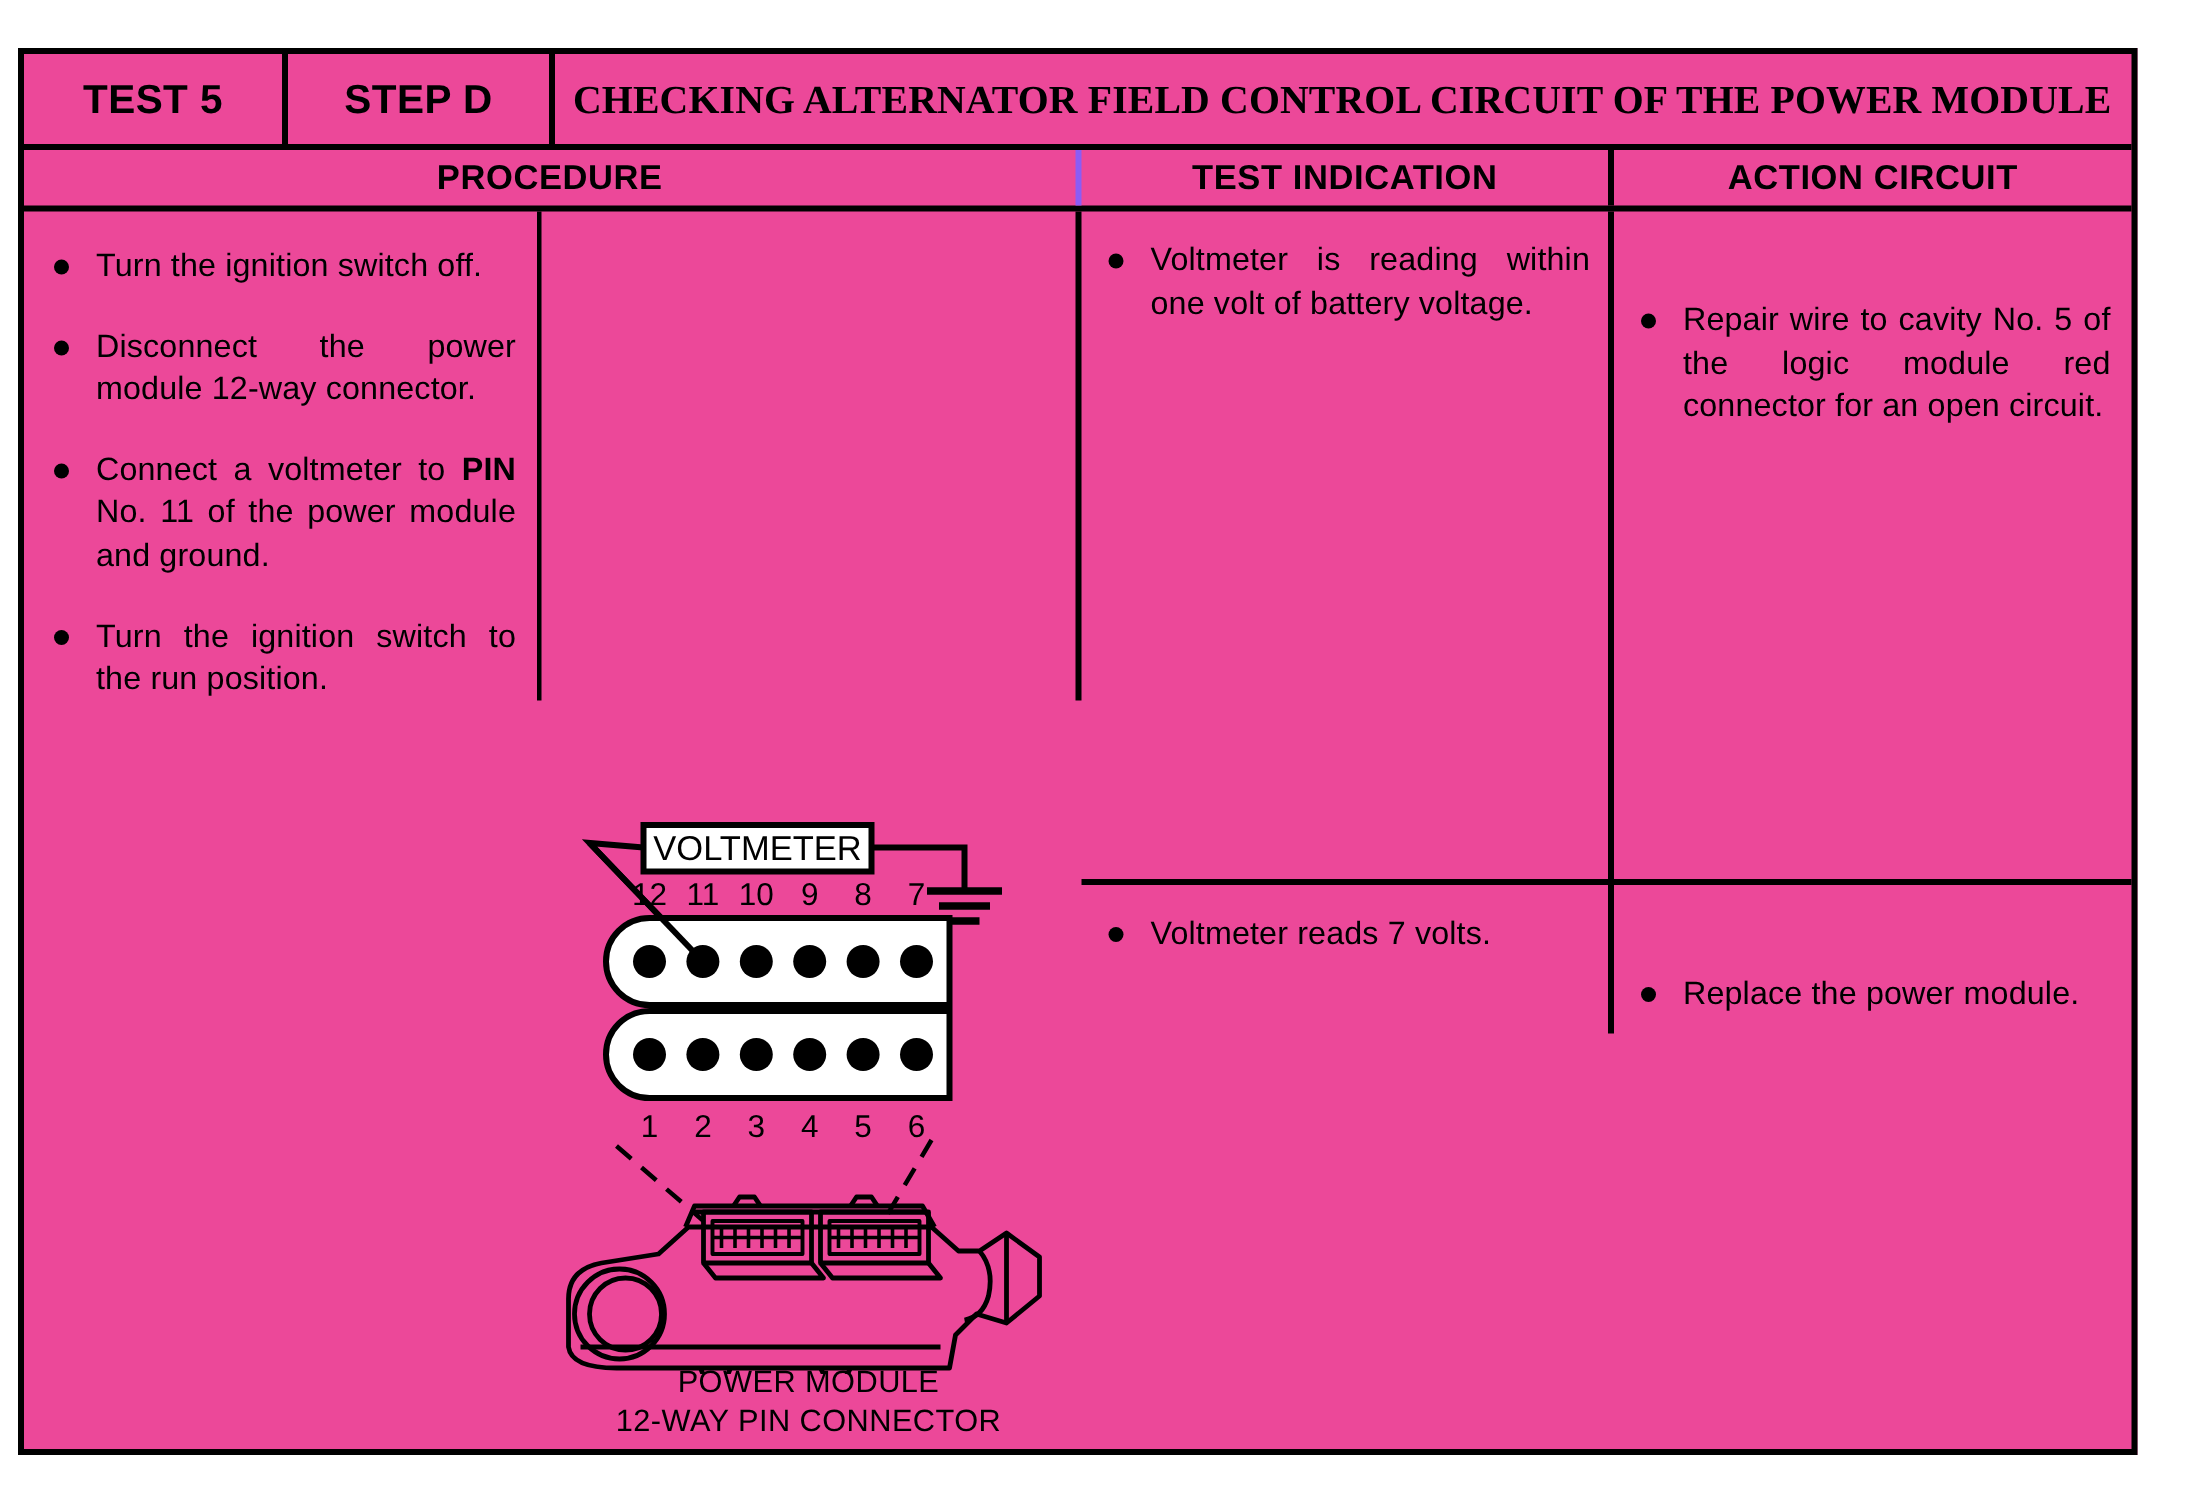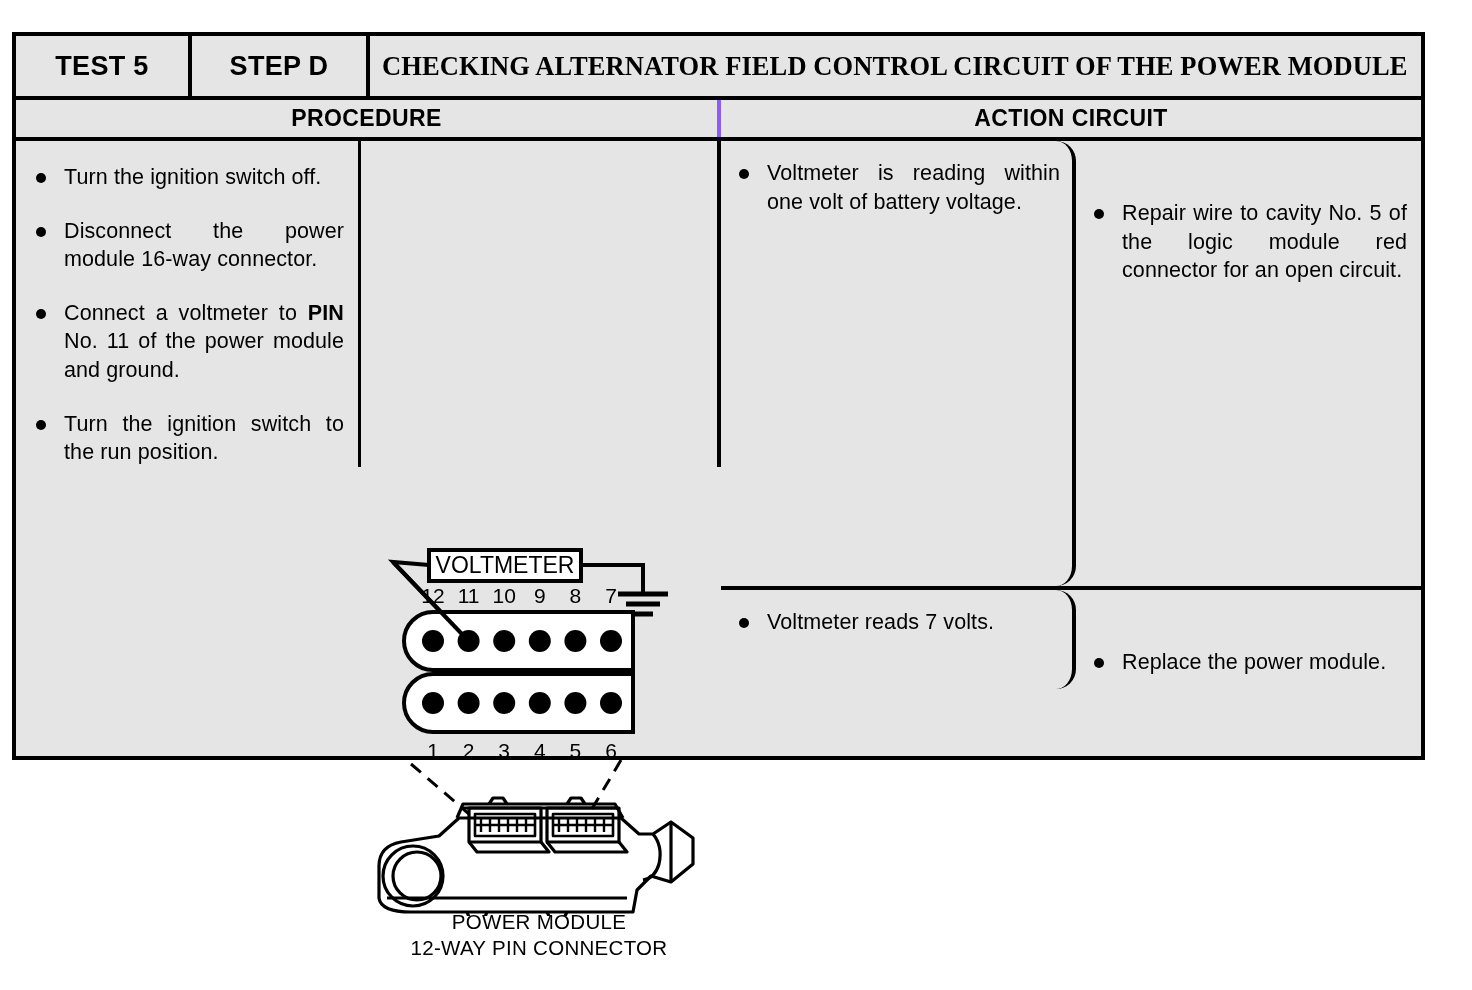--- a/index.html
+++ b/index.html
@@ -22,24 +22,24 @@
     height: 990px;
     background: #ffffff;
   }
 
   
   #chart-table {
     position: absolute;
     left: 12px;
     top: 32px;
     width: 1413px;
-    height: 728px;
+    height: 938px;
     border: 4px solid #000;
     box-sizing: border-box;
-    background: #e5e5e5;
+    background: #ec4899;
   }
 
   
   .header-row {
     position: absolute;
     left: 0;
     top: 0;
     width: 100%;
     height: 64px;
     box-sizing: border-box;
@@ -155,21 +155,20 @@
   .right-lower {
     flex: 1;
     display: flex;
     align-items: stretch;
   }
   .cell-indication {
     width: 355px;
     box-sizing: border-box;
     border-right: 4px solid #000;
     padding: 18px 12px 0 12px;
-    border-radius: 20px;
   }
   .cell-action {
     flex: 1;
     box-sizing: border-box;
     padding: 18px 14px 12px 12px;
     margin-top: 40px;
   }
 
   
   .blist { margin: 0; padding: 0; list-style: none; }
@@ -230,34 +229,35 @@
       <div class="cell-step">
         <span class="hdr-big">STEP D</span>
       </div>
       <div class="cell-title">
         <span class="title-text">CHECKING ALTERNATOR FIELD CONTROL CIRCUIT OF THE POWER MODULE</span>
       </div>
     </div>
 
     <div class="colhdr-row">
       <div class="colhdr colhdr-procedure">PROCEDURE</div>
+      <div class="colhdr colhdr-indication">TEST INDICATION</div>
       <div class="colhdr colhdr-action">ACTION CIRCUIT</div>
     </div>
 
     <div class="body-region">
 
       <div class="col-procedure">
 
         <div class="proc-text-pane">
           <ul class="blist">
             <li class="bitem">
               <span>Turn the ignition switch off.</span>
             </li>
             <li class="bitem">
-              <span>Disconnect the power module 16-way connector.</span>
+              <span>Disconnect the power module 12-way connector.</span>
             </li>
             <li class="bitem">
               <span>Connect a voltmeter to </span><span class="bold">PIN</span><span> No. 11 of the power module and ground.</span>
             </li>
             <li class="bitem">
               <span>Turn the ignition switch to the run position.</span>
             </li>
           </ul>
         </div>
 

